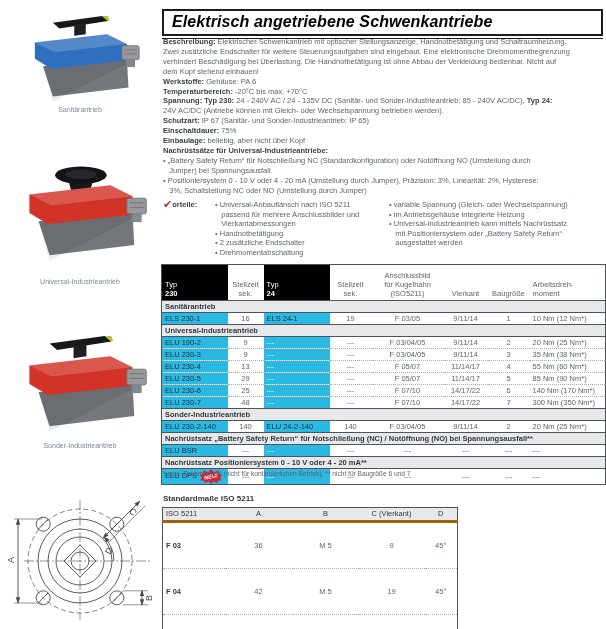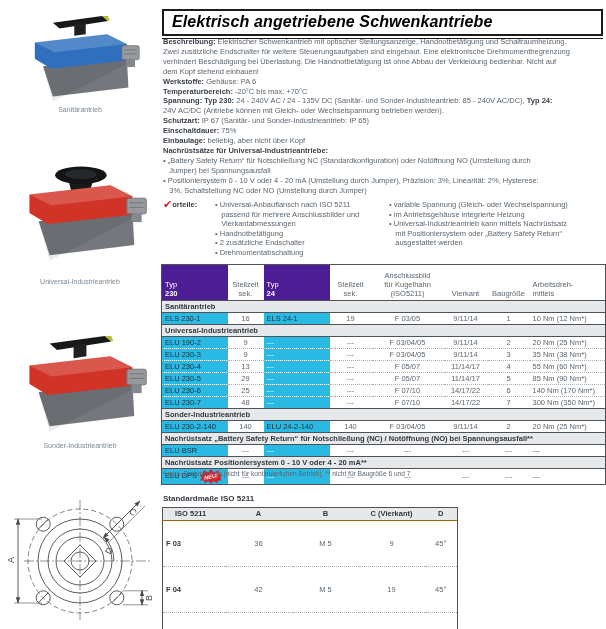--- a/index.html
+++ b/index.html
@@ -26,37 +26,37 @@
   .vorteile .vlabel{position:absolute;left:0;top:1px;font-weight:bold;color:#3a4049;}
   .vorteile .vcheck{color:#d2232e;font-size:11px;font-weight:bold;vertical-align:-1px;}
   .vorteile .vcol{position:absolute;top:1px;white-space:pre;}
   .vorteile .vcol.left{left:52px;}
   .vorteile .vcol.right{left:226px;}
 
   
   .main-table{position:absolute;left:161px;top:264px;width:444px;border-collapse:collapse;table-layout:fixed;font-size:7.5px;color:#5c6670;}
   .main-table{border:1.5px solid #4e5358;}
   .main-table th{font-weight:normal;vertical-align:bottom;padding:2px 3px;line-height:9px;height:31px;}
-  .main-table th.cyan{background:#4c1d95;color:#ffffff;text-align:left;}
+  .main-table th.cyan{background:#000000;color:#ffffff;text-align:left;}
   .main-table th .hl-last{font-weight:bold;}
   .main-table td{padding:0 3px;height:11px;line-height:11px;white-space:nowrap;overflow:hidden;}
   .main-table tr.section{background:#e7e8e9;border-top:1px solid #4e5358;border-bottom:1px solid #4e5358;}
   .main-table tr.section td{font-weight:bold;color:#32373e;padding-left:3px;}
   .main-table tr.data td{border-top:1px dotted #a9aeb2;}
   .main-table td.cyan{background:#29b9e3;color:#233039;}
   .main-table td.cyan.dash{color:#eaf8fd;}
   .badge{display:inline-block;vertical-align:middle;margin-left:2px;}
 
   
   .footnote{position:absolute;left:163px;top:470px;width:441px;font-size:6.6px;color:#5c6670;}
 
   
   .iso-title{position:absolute;left:163px;top:494px;font-size:8px;font-weight:bold;color:#32373e;}
   .iso-table{position:absolute;left:162px;top:507px;width:295px;border-collapse:collapse;table-layout:fixed;font-size:7.5px;color:#5c6670;border:1.5px solid #4e5358;}
-  .iso-table th{background:#e7e8e9;font-weight:bold;color:#32373e;text-align:center;height:12px;line-height:12px;padding:0 12px;border-bottom:1px solid #a16207;white-space:nowrap;}
+  .iso-table th{background:#e7e8e9;font-weight:normal;color:#32373e;text-align:center;height:12px;line-height:12px;padding:0 3px;border-bottom:3px solid #a16207;white-space:nowrap;}
   .iso-table th:first-child{text-align:left;}
   .iso-table td{text-align:center;height:13px;line-height:13px;padding:16px 3px;white-space:nowrap;}
   .iso-table td:first-child{text-align:left;font-weight:bold;color:#32373e;}
   .iso-table tr + tr td{border-top:1px dotted #a9aeb2;}
 
   
   .drawing{position:absolute;left:2px;top:492px;}
 </style>
 </head>
 <body>
@@ -215,21 +215,21 @@
             <div>(ISO5211)</div>
           </th>
           <th style="text-align: center;">
             <div>Vierkant</div>
           </th>
           <th style="text-align: center;">
             <div>Baugröße</div>
           </th>
           <th style="text-align: left;">
             <div>Arbeitsdreh-</div>
-            <div>mittels</div>
+            <div>moment</div>
           </th>
         </tr>
       </thead>
     <tbody id="mt-body">
         <tr class="section">
           <td colspan="8">Sanitärantrieb</td>
         </tr>
         <tr class="data">
           <td class="cyan" style="text-align: left;">ELS 230-1</td>
           <td style="text-align: center;">16</td>

